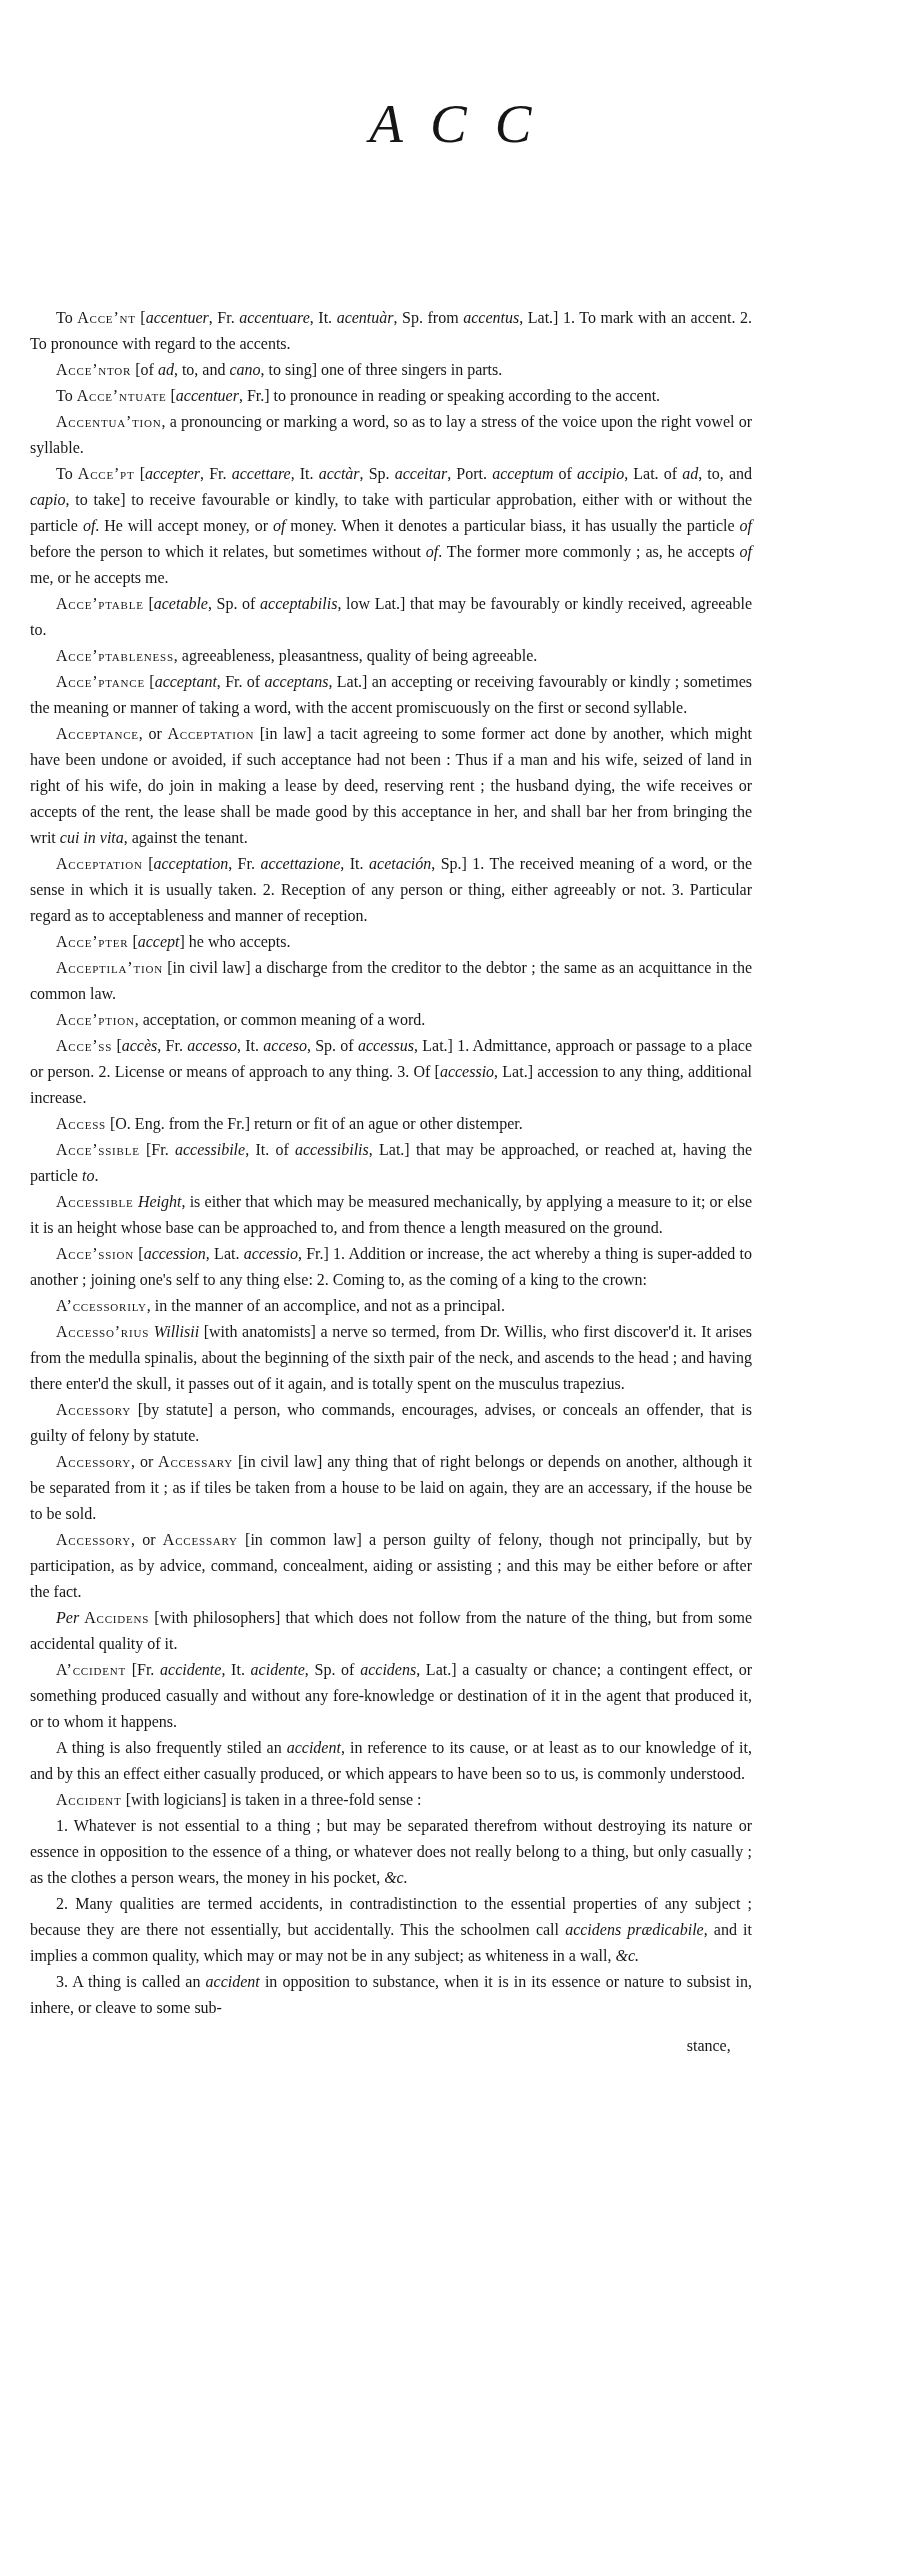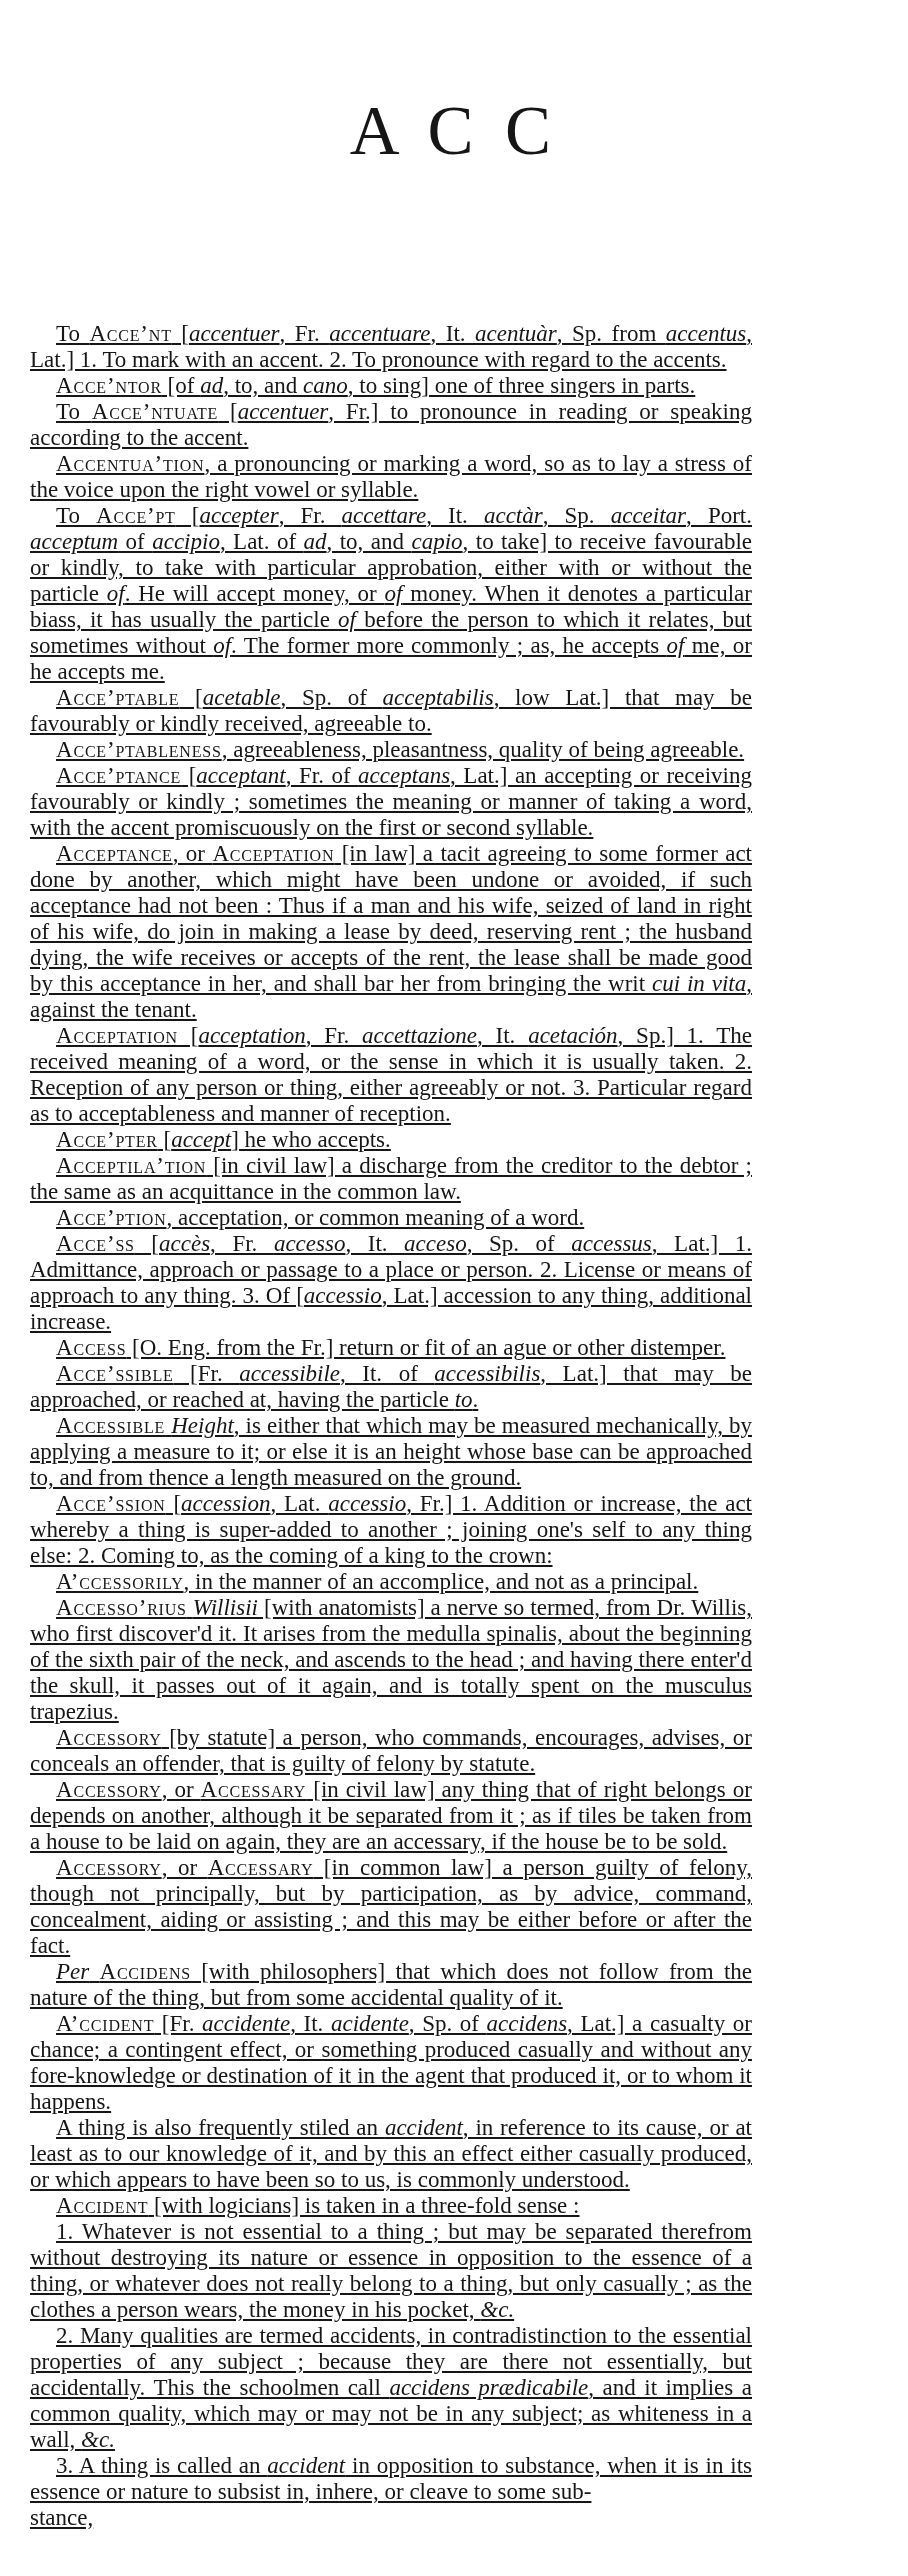--- a/index.html
+++ b/index.html
@@ -16,49 +16,49 @@
   }
   .page {
     position: relative;
     width: 908px;
     height: 3180px;
     background: #ffffff;
   }
   .running-head {
     padding-top: 92px;
     margin-bottom: 150px;
-    font-size: 69px;
+    font-size: 55px;
     letter-spacing: 7.2px;
     text-align: center;
     white-space: pre;
+    font-style: italic;
   }
   .text-block {
     margin-left: 30px;
     width: 722px;
-    font-size: 23px;
+    font-size: 16px;
     line-height: 26px;
     text-align: justify;
-    text-decoration: underline;
   }
   p.entry {
     margin: 0;
     padding: 0;
     text-indent: 26px;
   }
   .hw {
     font-variant: small-caps;
     letter-spacing: 0.8px;
   }
   .i {
     font-style: italic;
   }
   .catchword {
-    text-align: left;
+    text-align: right;
     text-indent: 0;
-    margin: 0;
+    margin: 12px;
     padding-right: 9.3px;
   }
 </style>
 </head>
 <body style="color: rgb(22, 22, 22); background: rgb(255, 255, 255);">
 
 <div class="page">
   <div class="running-head">A C C</div>
   <div class="text-block">
     <div>

